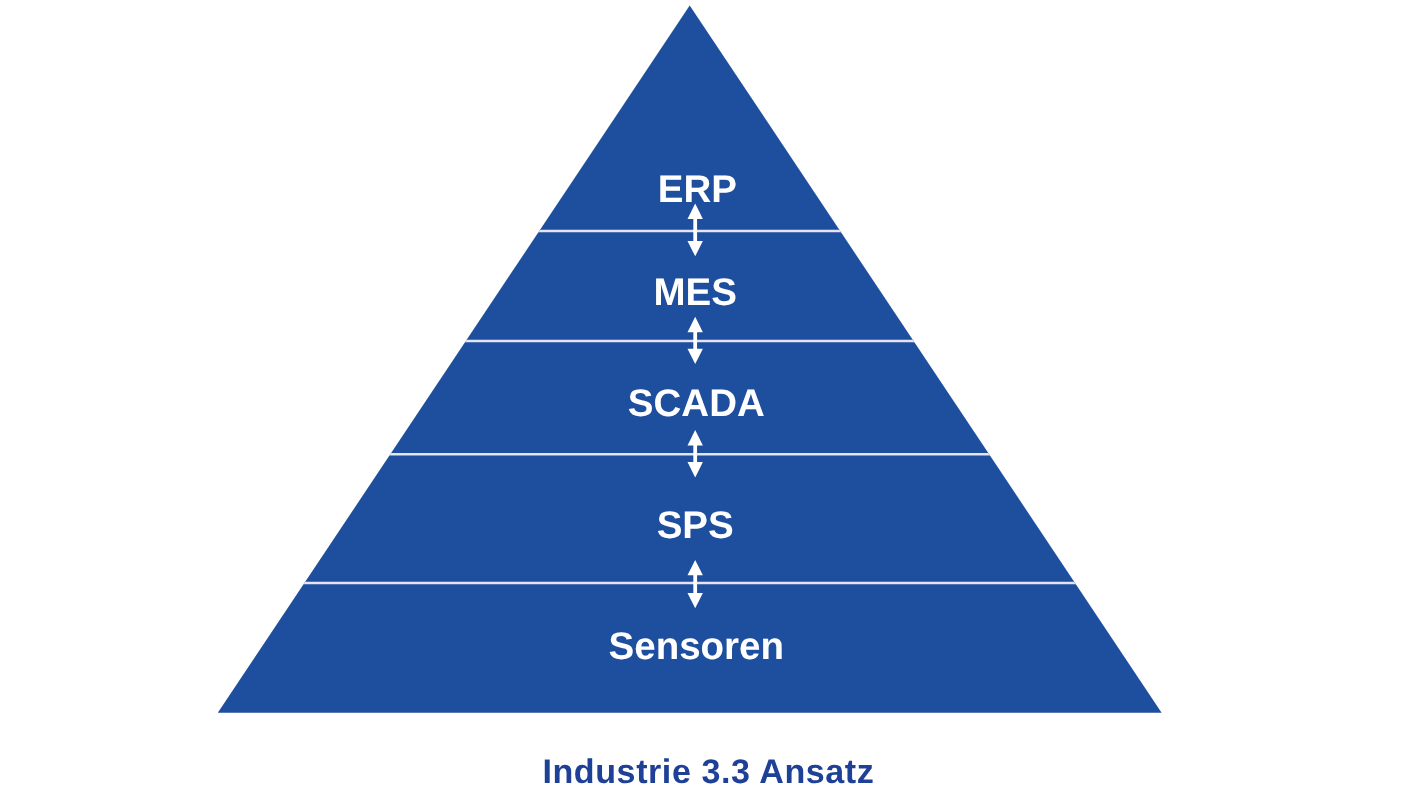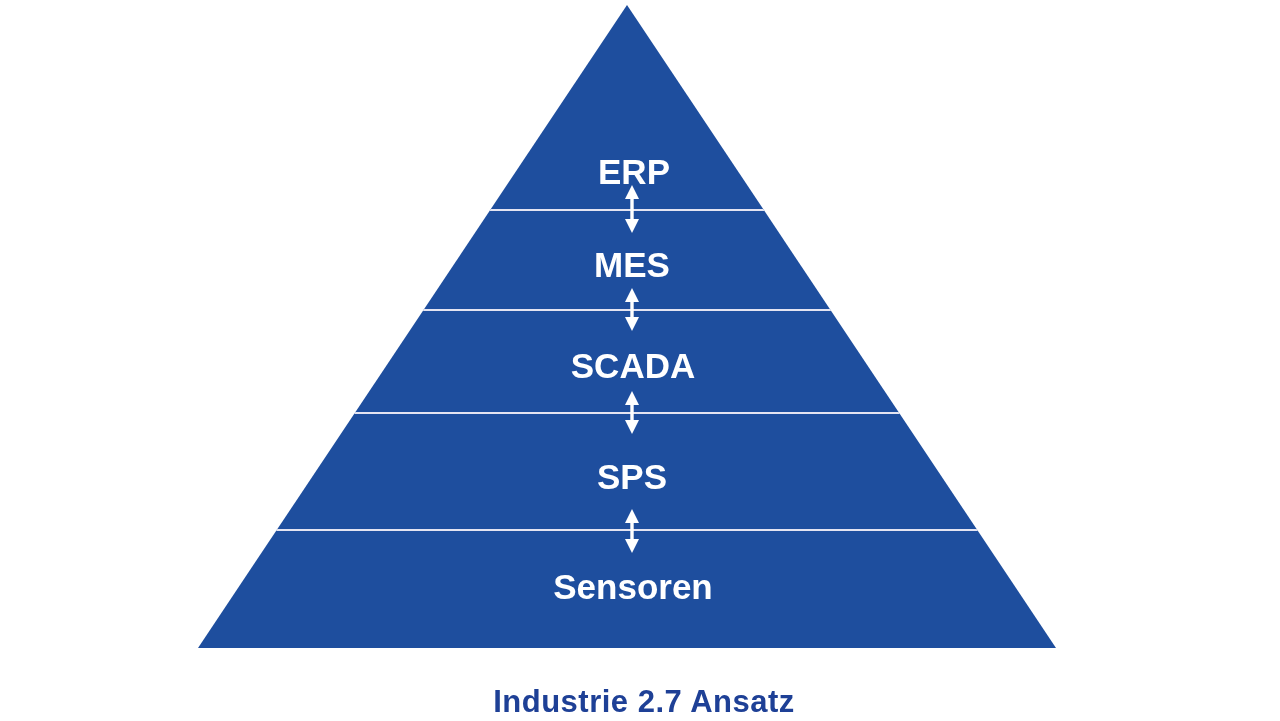--- a/index.html
+++ b/index.html
@@ -103,15 +103,15 @@
     </g>
 
     <g>
       <polygon class="arrow-head" points="632,509 625,523 639,523"></polygon>
       <line class="arrow-shaft" x1="632" y1="520" x2="632" y2="542"></line>
       <polygon class="arrow-head" points="632,553 625,539 639,539"></polygon>
     </g>
 
   </svg>
 
-  <div class="caption">Industrie 2.7 Ansatz</div>
+  <div class="caption">Industrie 3.3 Ansatz</div>
 
 </div>
 
 </body></html>

